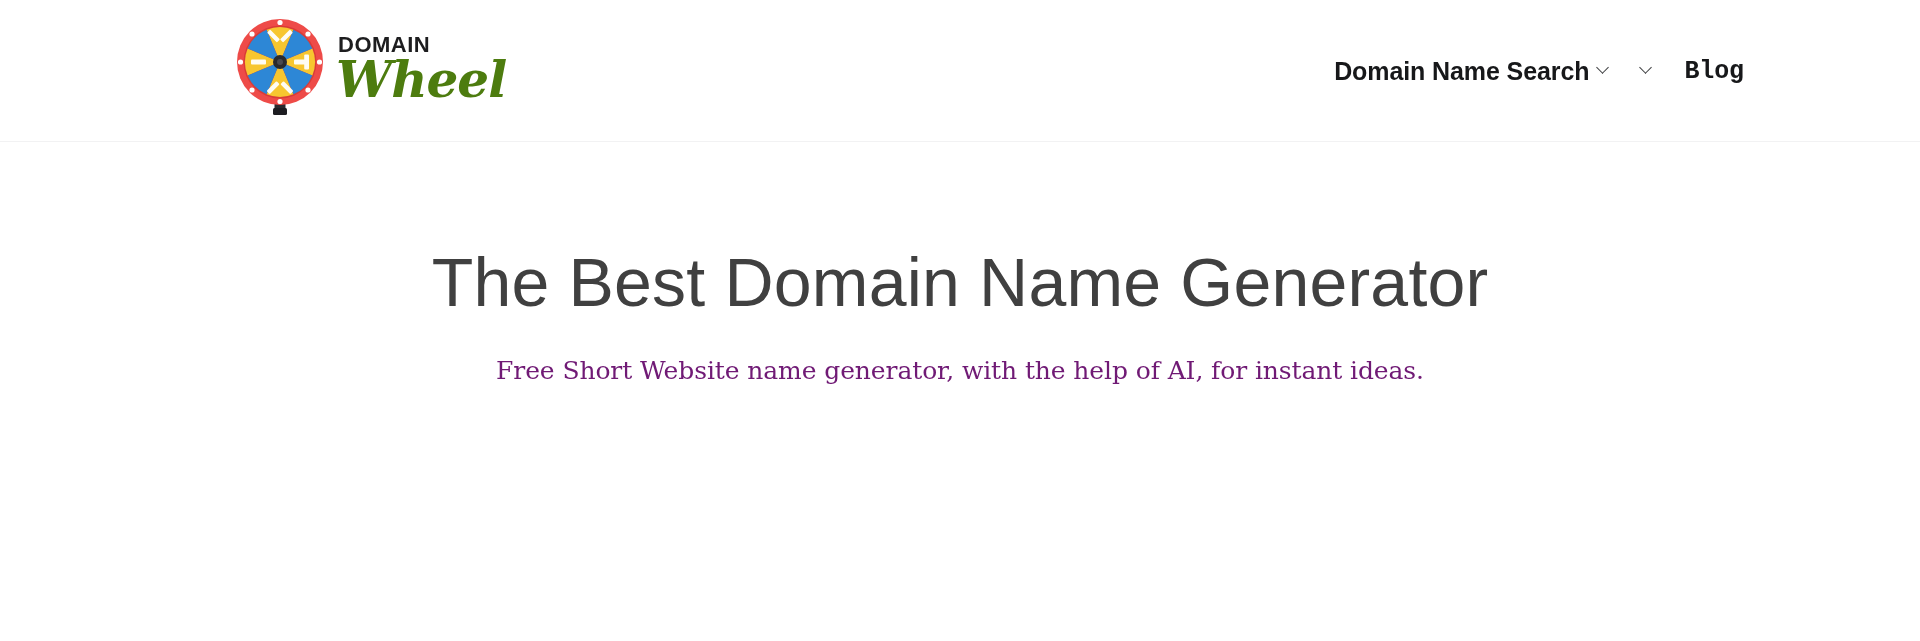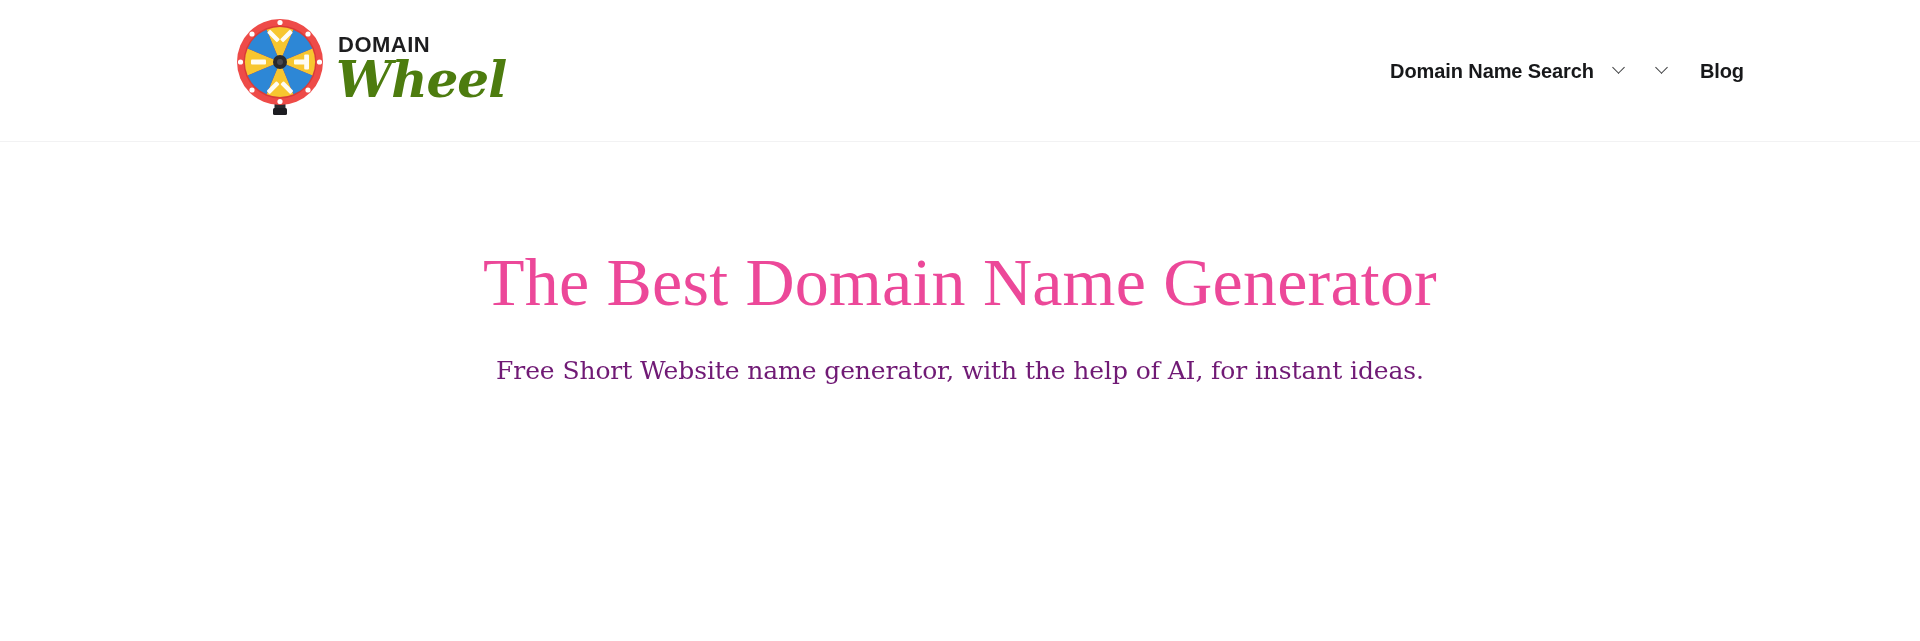--- a/index.html
+++ b/index.html
@@ -71,31 +71,31 @@
     top: 0;
     height: 142px;
     display: flex;
     align-items: center;
     gap: 0;
   }
 
   .nav-item {
     display: flex;
     align-items: center;
-    gap: 20px;
-    font-size: 20px;
+    gap: 9px;
+    font-size: 25px;
     font-weight: 600;
     color: #17181a;
     text-decoration: none;
     padding: 0 16px;
     white-space: nowrap;
     cursor: pointer;
     letter-spacing: -0.1px;
   }
-  .nav-item:last-child { padding-right: 0; }
+  .nav-item:last-child { padding-right: 0; font-family: Liberation Mono, monospace; }
 
   .chev {
     display: inline-block;
     width: 11px;
     height: 11px;
     position: relative;
     top: -3px;
   }
   .chev::before {
     content: "";
@@ -109,25 +109,25 @@
 
   
   .hero {
     position: relative;
     width: 100%;
     padding-top: 0;
   }
 
   .hero-title {
     text-align: center;
-    font-family: Liberation Serif, serif;
+    font-family: Liberation Sans, sans-serif;
     font-weight: 400;
     font-size: 68px;
     line-height: 1.1;
-    color: #ec4899;
+    color: #404040;
     margin-top: 103px;
     letter-spacing: 0.2px;
   }
 
   .hero-sub {
     text-align: center;
     font-family: "DejaVu Serif", serif;
     font-weight: 400;
     font-size: 25px;
     color: #701a75;

